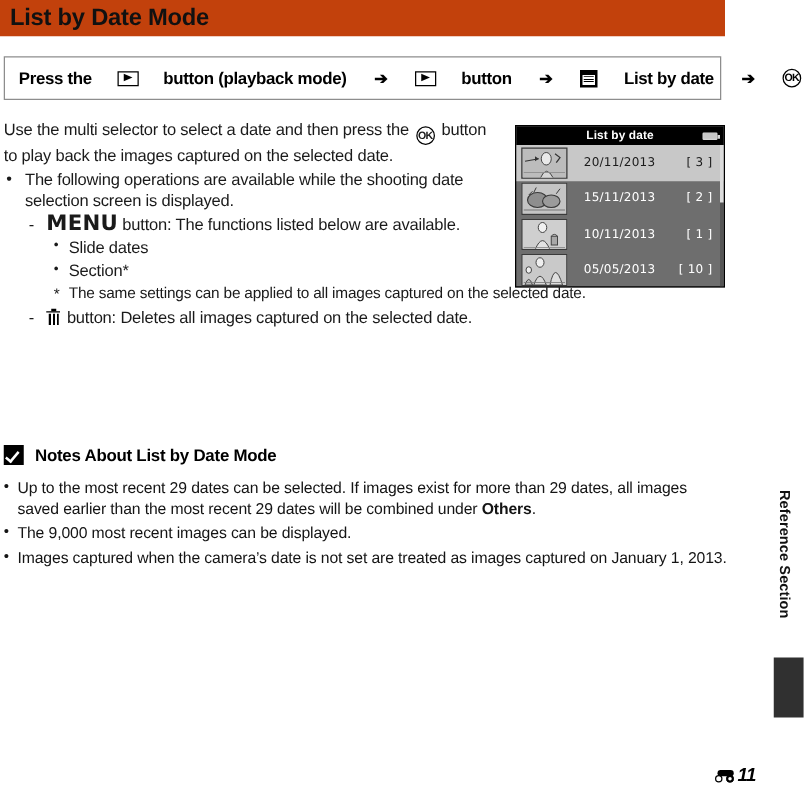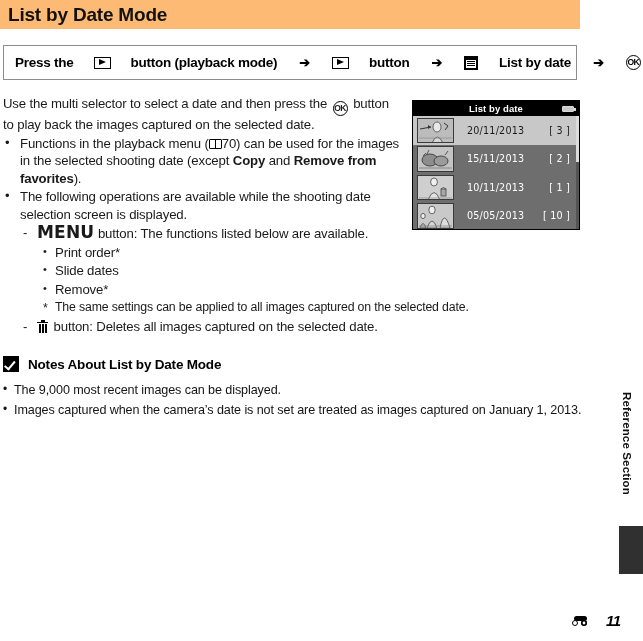--- a/index.html
+++ b/index.html
@@ -16,21 +16,21 @@
     overflow: hidden;
   }
 
   
   .title-bar {
     position: absolute;
     left: 0;
     top: 0;
     width: 580px;
     height: 29px;
-    background: #fdba74;
+    background: #c2410c;
     display: flex;
     align-items: center;
   }
   .title-bar .title-text {
     font-size: 19px;
     font-weight: bold;
     letter-spacing: -0.2px;
     padding-left: 8px;
     color: #111;
   }
@@ -439,21 +439,21 @@
     background: #303030;
   }
 
   
   .footer {
     position: absolute;
     left: 572px;
     top: 612px;
     display: flex;
     align-items: center;
-    gap: 17px;
+    gap: 1px;
   }
   .ic-ref-e {
     display: inline-block;
     width: 17px;
     height: 11px;
     position: relative;
   }
   .ic-ref-e::before {
     content: "";
     position: absolute;
@@ -514,44 +514,35 @@
 </div>
 
 <div class="body-col">
 
   <div class="para">
     <span>Use the multi selector to select a date and then press the</span>
     <span class="ic-ok">OK</span>
     <span>button to play back the images captured on the selected date.</span>
   </div>
 
-  <div class="bullet-l1">
-    <span>Functions in the playback menu (</span><span class="ic-book"></span><span>70</span><span>) can be used for the images in the selected shooting date (except</span>
-    <b>Copy</b>
-    <span>and</span>
-    <b>Remove from favorites</b><span>).</span>
-  </div>
 
   <div class="bullet-l1">
     <span>The following operations are available while the shooting date selection screen is displayed.</span>
   </div>
 
   <div class="dash-l2">
     <span class="ic-menu">MENU</span>
     <span>button: The functions listed below are available.</span>
   </div>
 
   <div class="bullet-l3">
-    <span>Print order*</span>
+    <span>Slide dates</span>
   </div>
   <div class="bullet-l3">
-    <span>Slide dates</span>
-  </div>
-  <div class="bullet-l3">
-    <span>Remove*</span>
+    <span>Section*</span>
   </div>
 
   <div class="star-note">
     <span>The same settings can be applied to all images captured on the selected date.</span>
   </div>
 
   <div class="dash-l2">
     <span class="ic-trash"><span class="lid"></span></span>
     <span>button: Deletes all images captured on the selected date.</span>
   </div>
@@ -630,20 +621,24 @@
   </div>
 </div>
 
 <div class="notes">
   <div class="notes-head">
     <span class="ic-check"></span>
     <span class="notes-title">Notes About List by Date Mode</span>
   </div>
   <div class="notes-list">
     <div class="note-item">
+      <span>Up to the most recent 29 dates can be selected. If images exist for more than 29 dates, all images saved earlier than the most recent 29 dates will be combined under</span>
+      <b>Others</b><span>.</span>
+    </div>
+    <div class="note-item">
       <span>The 9,000 most recent images can be displayed.</span>
     </div>
     <div class="note-item">
       <span>Images captured when the camera’s date is not set are treated as images captured on January 1, 2013.</span>
     </div>
   </div>
 </div>
 
 <div class="side-label">Reference Section</div>
 <div class="side-tab"></div>

